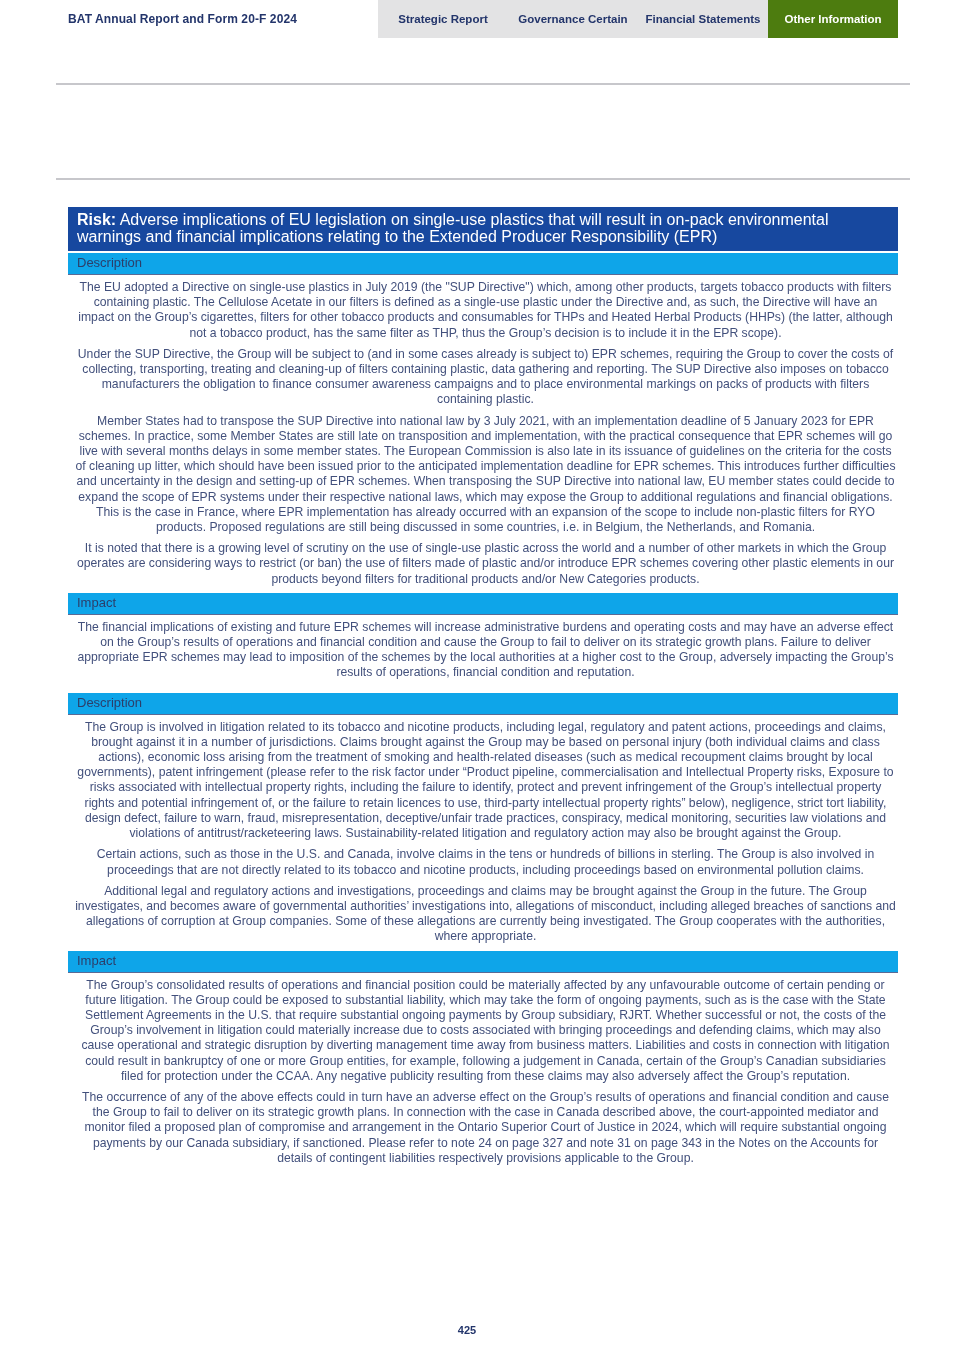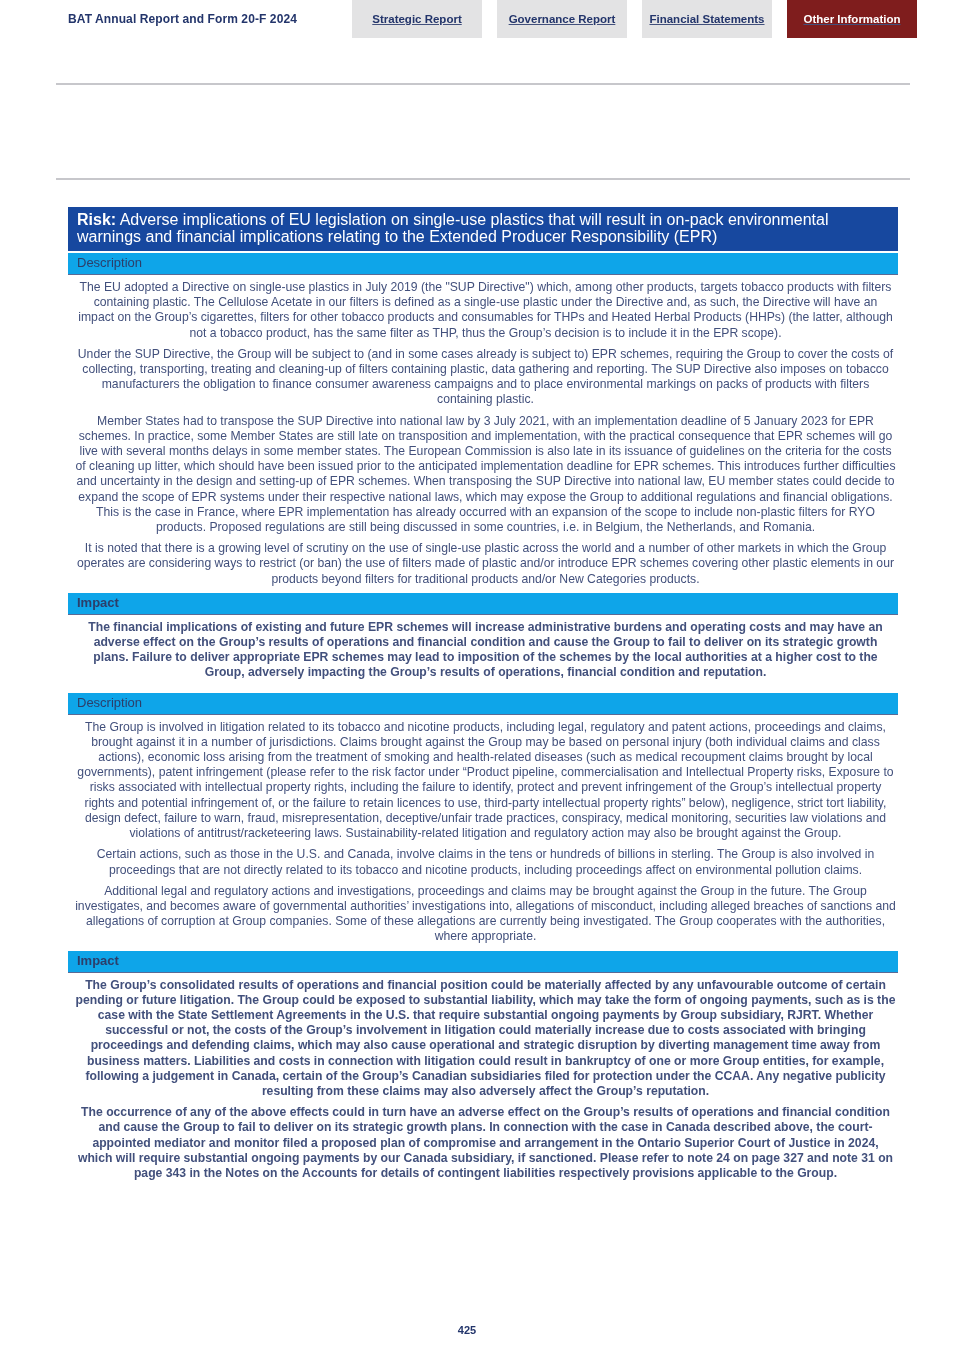--- a/index.html
+++ b/index.html
@@ -10,27 +10,27 @@
   }
   
   .topbar{
     position:absolute;top:0;left:0;width:966px;height:38px;
     display:flex;align-items:flex-end;
   }
   .doc-title{
     margin-left:68px;align-self:center;
     font-size:12px;font-weight:bold;color:#23356b;letter-spacing:.1px;
   }
-  .tabs{margin-left:auto;margin-right:49px;display:flex;gap:15px;text-decoration:underline;}
+  .tabs{margin-left:auto;margin-right:68px;display:flex;gap:0;}
   .tab{
     width:130px;height:38px;display:flex;align-items:center;justify-content:center;
     background:#e3e3e4;color:#23356b;font-size:11.5px;font-weight:bold;
     text-align:center;cursor:pointer;
   }
-  .tab.active{background:#7f1d1d;color:#ffffff;}
+  .tab.active{background:#4d7c0f;color:#ffffff;}
   
   .rule{position:absolute;left:56px;width:854px;height:2px;background:#c7c7cb;}
   .rule-1{top:83px;}
   .rule-2{top:178px;}
   
   .content{position:absolute;top:207px;left:68px;width:830px;}
   .risk-bar{
     background:#17489f;color:#ffffff;
     font-size:16px;line-height:16.5px;
     padding:5px 9px 6px 9px;
@@ -43,35 +43,35 @@
     font-size:13px;line-height:16px;
     padding:2px 9px 3px 9px;
     border-bottom:1px solid #5a6a95;
   }
   .para{
     font-size:12.2px;line-height:15.2px;color:#42507c;
     margin:5px 0 6px 0;padding:0 2px 0 7px;
     text-align:center;
   }
   .risk-section + .risk-section{margin-top:12px;}
-  .impact-block{margin-top:3px;font-weight:bold;}
+  .impact-block{margin-top:3px;}
   
   .footer{
     position:absolute;top:1324px;left:0;width:934px;
     text-align:center;font-size:11px;font-weight:bold;color:#23356b;
   }
 </style>
 </head>
 <body>
 
 <div class="topbar">
   <div class="doc-title">BAT Annual Report and Form 20-F 2024</div>
   <div class="tabs">
     <div class="tab">Strategic Report</div>
-    <div class="tab">Governance Report</div>
+    <div class="tab">Governance Certain</div>
     <div class="tab">Financial Statements</div>
     <div class="tab active">Other Information</div>
   </div>
 </div>
 
 <div class="rule rule-1"></div>
 <div class="rule rule-2"></div>
 
 <div class="content">
 
@@ -87,21 +87,21 @@
     <p class="para">It is noted that there is a growing level of scrutiny on the use of single-use plastic across the world and a number of other markets in which the Group operates are considering ways to restrict (or ban) the use of filters made of plastic and/or introduce EPR schemes covering other plastic elements in our products beyond filters for traditional products and/or New Categories products.</p>
     <div class="impact-block">
       <div class="sub-bar">Impact</div>
       <p class="para">The financial implications of existing and future EPR schemes will increase administrative burdens and operating costs and may have an adverse effect on the Group’s results of operations and financial condition and cause the Group to fail to deliver on its strategic growth plans. Failure to deliver appropriate EPR schemes may lead to imposition of the schemes by the local authorities at a higher cost to the Group, adversely impacting the Group’s results of operations, financial condition and reputation.</p>
     </div>
   </div>
 
   <div class="risk-section">
     <div class="sub-bar">Description</div>
     <p class="para">The Group is involved in litigation related to its tobacco and nicotine products, including legal, regulatory and patent actions, proceedings and claims, brought against it in a number of jurisdictions. Claims brought against the Group may be based on personal injury (both individual claims and class actions), economic loss arising from the treatment of smoking and health-related diseases (such as medical recoupment claims brought by local governments), patent infringement (please refer to the risk factor under “Product pipeline, commercialisation and Intellectual Property risks, Exposure to risks associated with intellectual property rights, including the failure to identify, protect and prevent infringement of the Group’s intellectual property rights and potential infringement of, or the failure to retain licences to use, third-party intellectual property rights” below), negligence, strict tort liability, design defect, failure to warn, fraud, misrepresentation, deceptive/unfair trade practices, conspiracy, medical monitoring, securities law violations and violations of antitrust/racketeering laws. Sustainability-related litigation and regulatory action may also be brought against the Group.</p>
-    <p class="para">Certain actions, such as those in the U.S. and Canada, involve claims in the tens or hundreds of billions in sterling. The Group is also involved in proceedings that are not directly related to its tobacco and nicotine products, including proceedings affect on environmental pollution claims.</p>
+    <p class="para">Certain actions, such as those in the U.S. and Canada, involve claims in the tens or hundreds of billions in sterling. The Group is also involved in proceedings that are not directly related to its tobacco and nicotine products, including proceedings based on environmental pollution claims.</p>
     <p class="para">Additional legal and regulatory actions and investigations, proceedings and claims may be brought against the Group in the future. The Group investigates, and becomes aware of governmental authorities’ investigations into, allegations of misconduct, including alleged breaches of sanctions and allegations of corruption at Group companies. Some of these allegations are currently being investigated. The Group cooperates with the authorities, where appropriate.</p>
     <div class="impact-block">
       <div class="sub-bar">Impact</div>
       <p class="para">The Group’s consolidated results of operations and financial position could be materially affected by any unfavourable outcome of certain pending or future litigation. The Group could be exposed to substantial liability, which may take the form of ongoing payments, such as is the case with the State Settlement Agreements in the U.S. that require substantial ongoing payments by Group subsidiary, RJRT. Whether successful or not, the costs of the Group’s involvement in litigation could materially increase due to costs associated with bringing proceedings and defending claims, which may also cause operational and strategic disruption by diverting management time away from business matters. Liabilities and costs in connection with litigation could result in bankruptcy of one or more Group entities, for example, following a judgement in Canada, certain of the Group’s Canadian subsidiaries filed for protection under the CCAA. Any negative publicity resulting from these claims may also adversely affect the Group’s reputation.</p>
       <p class="para">The occurrence of any of the above effects could in turn have an adverse effect on the Group’s results of operations and financial condition and cause the Group to fail to deliver on its strategic growth plans. In connection with the case in Canada described above, the court-appointed mediator and monitor filed a proposed plan of compromise and arrangement in the Ontario Superior Court of Justice in 2024, which will require substantial ongoing payments by our Canada subsidiary, if sanctioned. Please refer to note 24 on page 327 and note 31 on page 343 in the Notes on the Accounts for details of contingent liabilities respectively provisions applicable to the Group.</p>
     </div>
   </div>
 
 </div>
 

